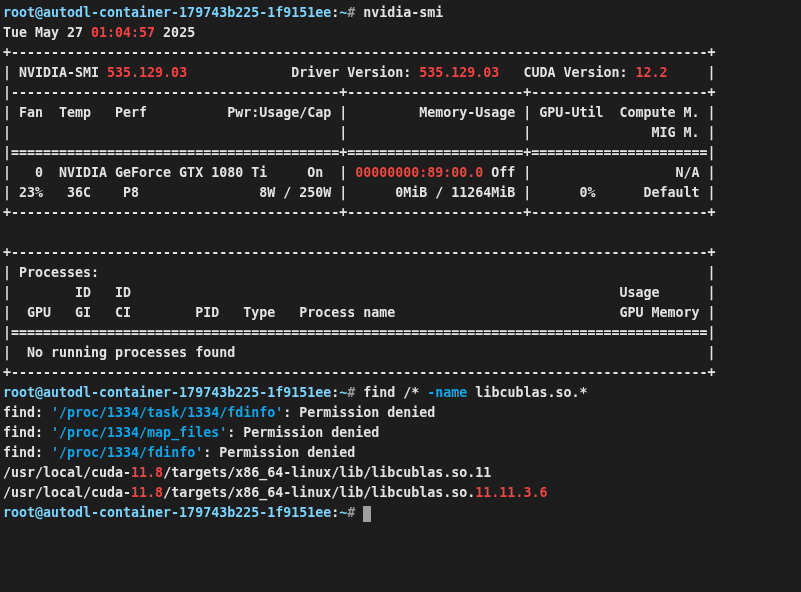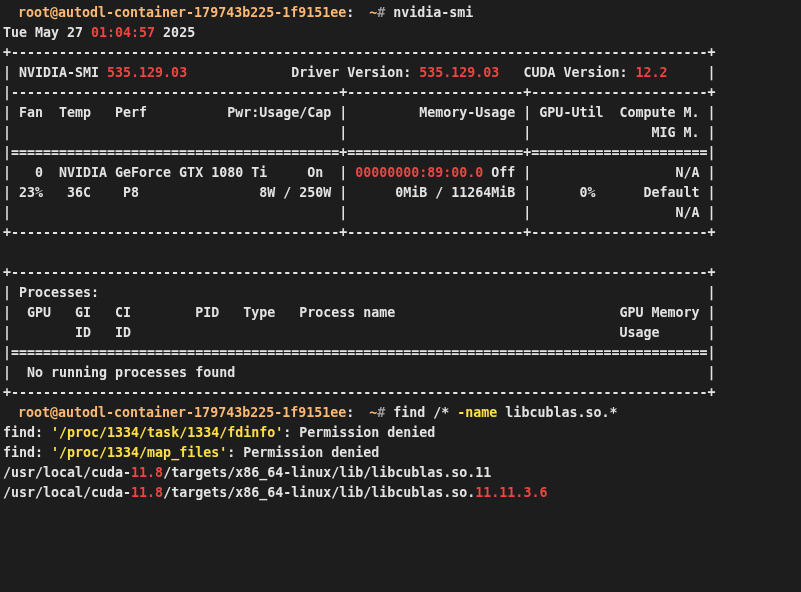--- a/index.html
+++ b/index.html
@@ -20,22 +20,22 @@
     font-weight: bold;
     cursor: text;
   }
   .line {
     height: 20px;
     line-height: 20px;
     white-space: pre;
   }
   .c-fg     { color: #e3e3e3; }
   .c-green  { color: #ef4444; }
-  .c-orange { color: #fde047; }
-  .c-user   { color: #fdba74; margin-left: 15px; }
+  .c-orange { color: #0ea5e9; }
+  .c-user   { color: #7dd3fc; }
   .c-hash   { color: #9a9a9a; }
   .c-cursor {
     display: inline-block;
     width: 8px;
     height: 16px;
     vertical-align: -3px;
     background: #a0a0a0;
   }
 </style>
 </head>
@@ -45,28 +45,29 @@
     <div class="line"><span class="c-user">root@autodl-container-179743b225-1f9151ee</span><span class="c-fg">:</span><span class="c-user">~</span><span class="c-hash"># </span><span class="c-fg">nvidia-smi</span></div>
     <div class="line"><span class="c-fg">Tue May 27 </span><span class="c-green">01:04:57</span><span class="c-fg"> 2025</span></div>
     <div class="line"><span class="c-fg">+---------------------------------------------------------------------------------------+</span></div>
     <div class="line"><span class="c-fg">| NVIDIA-SMI </span><span class="c-green">535.129.03</span><span class="c-fg">             Driver Version: </span><span class="c-green">535.129.03</span><span class="c-fg">   CUDA Version: </span><span class="c-green">12.2</span><span class="c-fg">     |</span></div>
     <div class="line"><span class="c-fg">|-----------------------------------------+----------------------+----------------------+</span></div>
     <div class="line"><span class="c-fg">| Fan  Temp   Perf          Pwr:Usage/Cap |         Memory-Usage | GPU-Util  Compute M. |</span></div>
     <div class="line"><span class="c-fg">|                                         |                      |               MIG M. |</span></div>
     <div class="line"><span class="c-fg">|=========================================+======================+======================|</span></div>
     <div class="line"><span class="c-fg">|   0  NVIDIA GeForce GTX 1080 Ti     On  | </span><span class="c-green">00000000:89:00.0</span><span class="c-fg"> Off |                  N/A |</span></div>
     <div class="line"><span class="c-fg">| 23%   36C    P8               8W / 250W |      0MiB / 11264MiB |      0%      Default |</span></div>
-    <div class="line"><span class="c-fg">|                                         |                      |                  N/A |</span></div>
     <div class="line"><span class="c-fg">+-----------------------------------------+----------------------+----------------------+</span></div>
     <div class="line"></div>
     <div class="line"><span class="c-fg">+---------------------------------------------------------------------------------------+</span></div>
     <div class="line"><span class="c-fg">| Processes:                                                                            |</span></div>
+    <div class="line"><span class="c-fg">|        ID   ID                                                             Usage      |</span></div>
     <div class="line"><span class="c-fg">|  GPU   GI   CI        PID   Type   Process name                            GPU Memory |</span></div>
-    <div class="line"><span class="c-fg">|        ID   ID                                                             Usage      |</span></div>
     <div class="line"><span class="c-fg">|=======================================================================================|</span></div>
     <div class="line"><span class="c-fg">|  No running processes found                                                           |</span></div>
     <div class="line"><span class="c-fg">+---------------------------------------------------------------------------------------+</span></div>
     <div class="line"><span class="c-user">root@autodl-container-179743b225-1f9151ee</span><span class="c-fg">:</span><span class="c-user">~</span><span class="c-hash"># </span><span class="c-fg">find /* </span><span class="c-orange">-name</span><span class="c-fg"> libcublas.so.*</span></div>
     <div class="line"><span class="c-fg">find: </span><span class="c-orange">'/proc/1334/task/1334/fdinfo'</span><span class="c-fg">: Permission denied</span></div>
     <div class="line"><span class="c-fg">find: </span><span class="c-orange">'/proc/1334/map_files'</span><span class="c-fg">: Permission denied</span></div>
+    <div class="line"><span class="c-fg">find: </span><span class="c-orange">'/proc/1334/fdinfo'</span><span class="c-fg">: Permission denied</span></div>
     <div class="line"><span class="c-fg">/usr/local/cuda-</span><span class="c-green">11.8</span><span class="c-fg">/targets/x86_64-linux/lib/libcublas.so.11</span></div>
     <div class="line"><span class="c-fg">/usr/local/cuda-</span><span class="c-green">11.8</span><span class="c-fg">/targets/x86_64-linux/lib/libcublas.so.</span><span class="c-green">11.11.3.6</span></div>
+    <div class="line"><span class="c-user">root@autodl-container-179743b225-1f9151ee</span><span class="c-fg">:</span><span class="c-user">~</span><span class="c-hash"># </span><span class="c-cursor"> </span></div>
   </div>
 
 </body></html>

